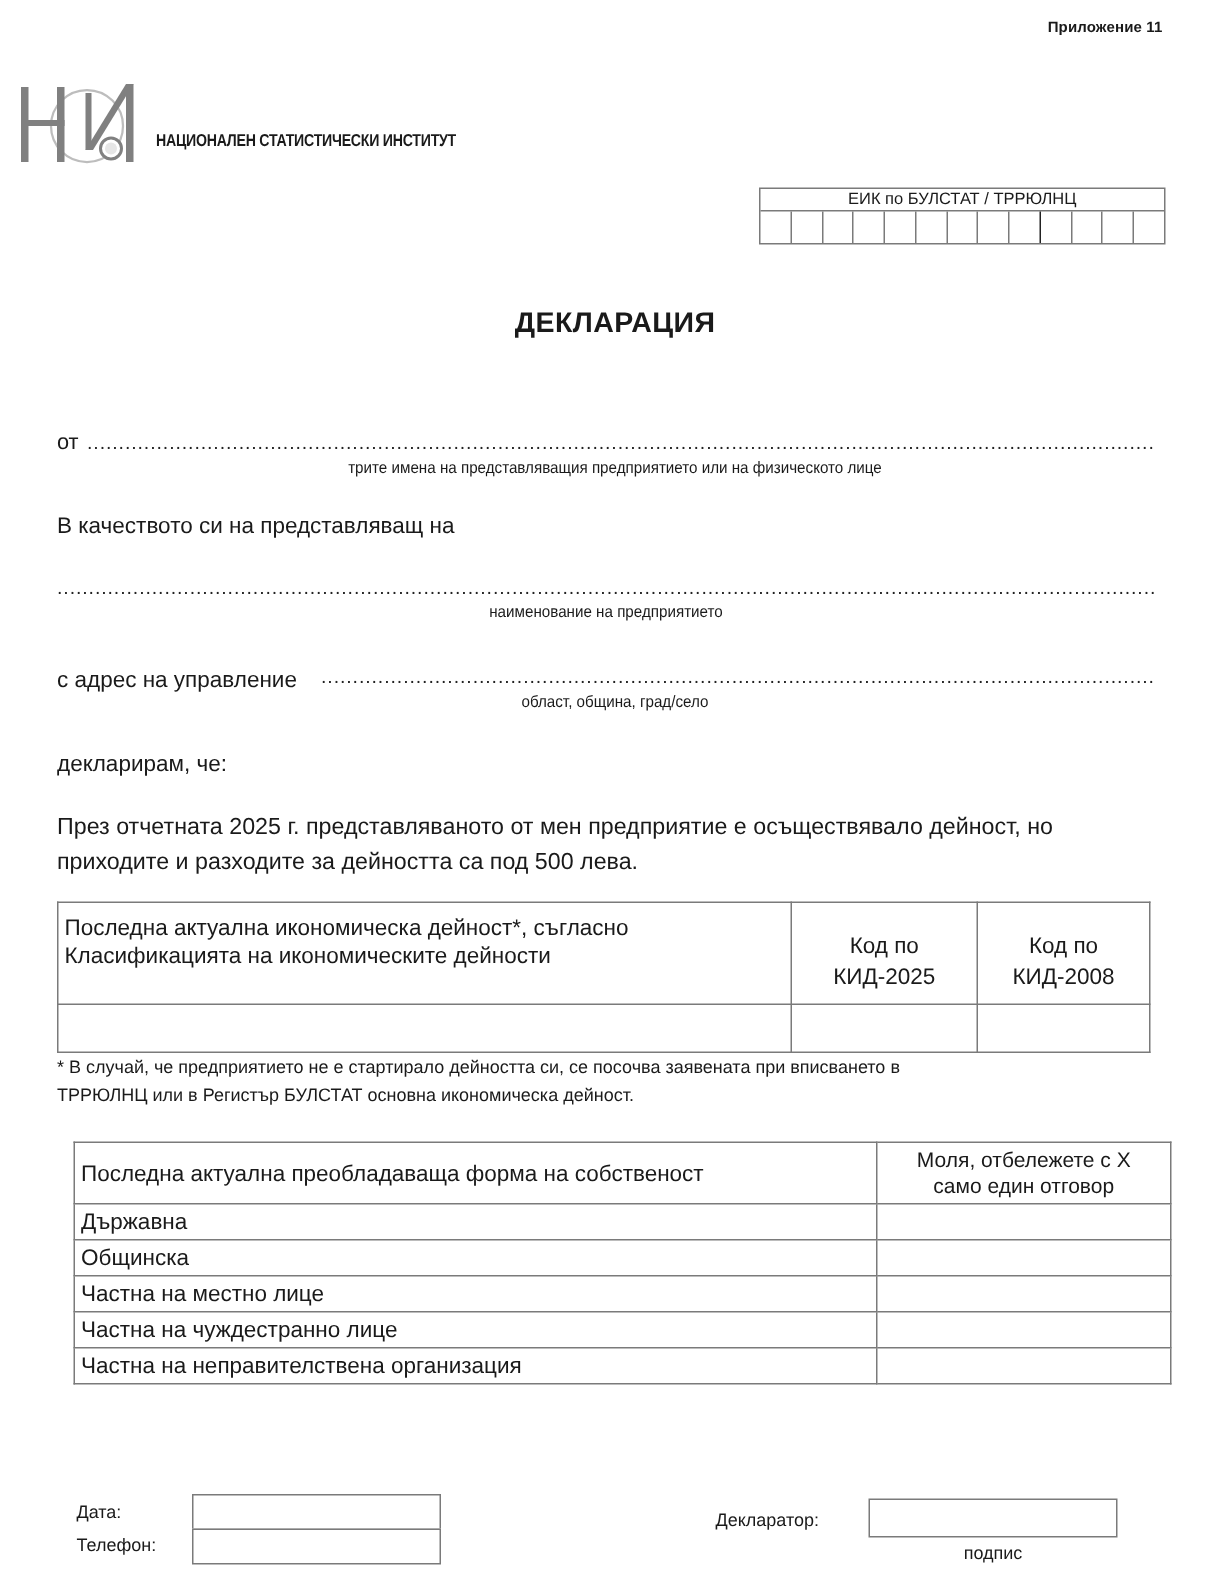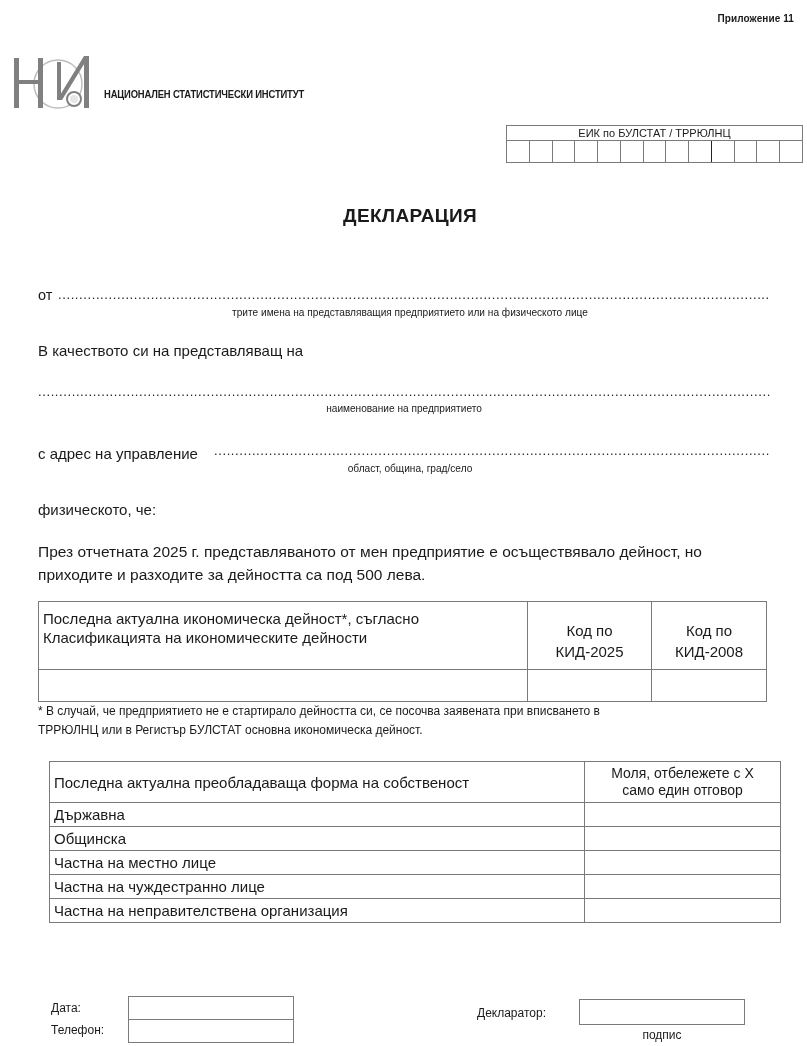--- a/index.html
+++ b/index.html
@@ -1,25 +1,25 @@
 <!DOCTYPE html>
 <html><head>
 <meta charset="utf-8">
 <style>
   html, body { margin: 0; padding: 0; background: #ffffff; }
   body {
     width: 807px; height: 1046px; position: relative; overflow: hidden;
     font-family: "Liberation Sans", "DejaVu Sans", sans-serif; color: #1a1a1a;
   }
   .abs { position: absolute; }
-  .annex { right: 13px; top: 13px; font-size: 10px; font-weight: bold; letter-spacing: 0.1px; }
+  .annex { right: 32px; top: 13px; font-size: 10px; font-weight: bold; letter-spacing: 0.1px; }
   .logo { left: 12px; top: 52px; width: 80px; height: 58px; }
   .org-name { left: 104px; top: 88px; font-size: 11.5px; font-weight: bold; transform: scaleX(0.82); transform-origin: left center; letter-spacing: -0.2px; }
 
-  .eik { left: 506px; top: 125px; width: 297px; border: 1px solid #7a7a7a; box-sizing: border-box; }
+  .eik { left: 506px; top: 125px; width: 271px; border: 1px solid #7a7a7a; box-sizing: border-box; }
   .eik-head { height: 14px; line-height: 14px; text-align: center; font-size: 11px; border-bottom: 1px solid #7a7a7a; }
   .eik-cells { display: flex; height: 21px; }
   .eik-cell { flex: 1; border-right: 1px solid #7a7a7a; box-sizing: border-box; }
   .eik-cell:last-child { border-right: none; }
   .eik-cell.dark { border-right-color: #222; }
 
   .title { left: 0; width: 820px; top: 205px; text-align: center; font-size: 19px; font-weight: bold; letter-spacing: 0.3px; }
 
   .line-text { font-size: 14.5px; }
   .dots { overflow: hidden; white-space: nowrap; font-size: 13px; letter-spacing: 0.6px; color: #222; }
@@ -93,21 +93,21 @@
 <div class="abs caption" style="left:80px; width:660px; top:306px;">трите имена на  представляващия предприятието или на физическото лице</div>
 
 <div class="abs line-text" style="left:38px; top:342px; font-size:15px;">В качеството си на представляващ на</div>
 <div class="abs dots" style="left:38px; top:384px; width:732px;">........................................................................................................................................................................................................................................</div>
 <div class="abs caption" style="left:38px; width:732px; top:402px;">наименование на предприятието</div>
 
 <div class="abs line-text" style="left:38px; top:445px; font-size:15px;">с адрес на управление</div>
 <div class="abs dots" style="left:214px; top:443px; width:556px;">........................................................................................................................................................................................................................................</div>
 <div class="abs caption" style="left:200px; width:420px; top:462px;">област, община, град/село</div>
 
-<div class="abs line-text" style="left:38px; top:501px; font-size:15px;">физическото, че:</div>
+<div class="abs line-text" style="left:38px; top:501px; font-size:15px;">декларирам, че:</div>
 
 <div class="abs body-text" style="left:38px; top:540px; width:740px;">
   <div>През отчетната 2025 г. представляваното от мен предприятие е осъществявало дейност, но</div>
   <div>приходите и разходите за дейността са под 500 лева.</div>
 </div>
 
 <table class="grid t1">
   <tbody>
       <tr class="hdr">
     <td class="c1">

